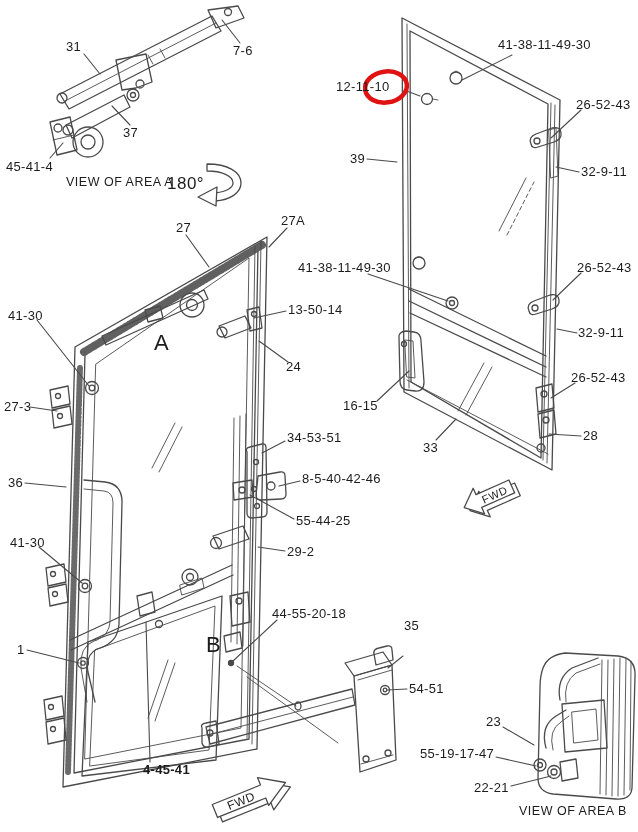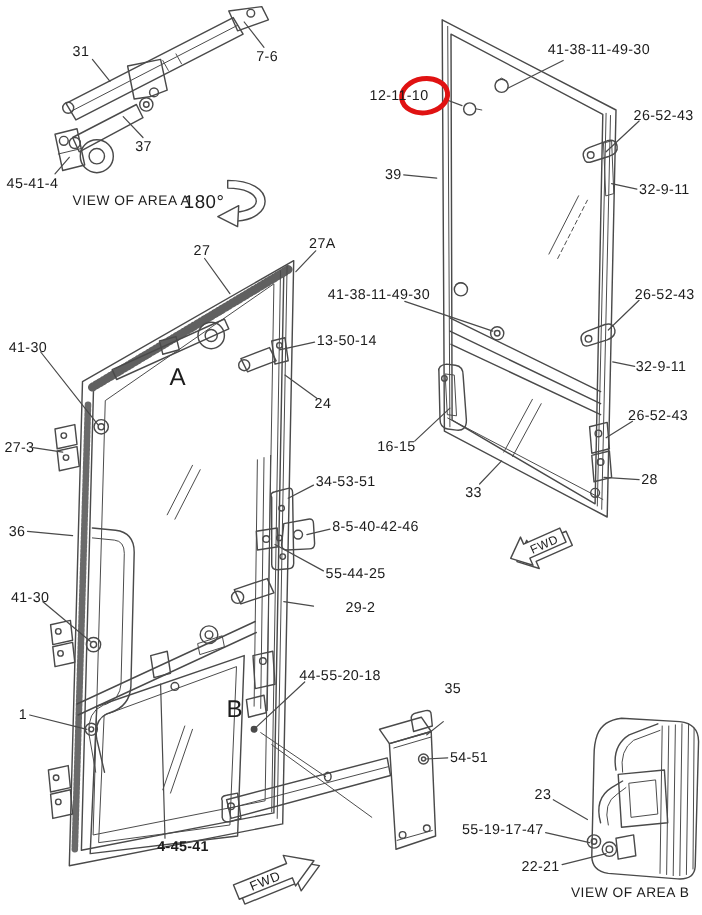--- a/index.html
+++ b/index.html
@@ -259,21 +259,21 @@
       <div class="part-label" style="left: 286px; top: 360px;">24</div>
       <div class="part-label" style="left: 8px; top: 309px;">41-30</div>
       <div class="part-label" style="left: 4px; top: 400px;">27-3</div>
       <div class="part-label" style="left: 8px; top: 476px;">36</div>
       <div class="part-label" style="left: 10px; top: 536px;">41-30</div>
       <div class="part-label" style="left: 343px; top: 399px;">16-15</div>
       <div class="part-label" style="left: 423px; top: 441px;">33</div>
       <div class="part-label" style="left: 287px; top: 431px; text-align: center;">34-53-51</div>
       <div class="part-label" style="left: 302px; top: 472px;">8-5-40-42-46</div>
       <div class="part-label" style="left: 296px; top: 514px;">55-44-25</div>
-      <div class="part-label" style="left: 287px; top: 545px; margin-left: 27px;">29-2</div>
+      <div class="part-label" style="left: 287px; top: 545px;">29-2</div>
       <div class="part-label" style="left: 272px; top: 607px;">44-55-20-18</div>
       <div class="part-label" style="left: 17px; top: 643px;">1</div>
       <div class="part-label" style="left: 404px; top: 619px;">35</div>
       <div class="part-label" style="left: 409px; top: 682px;">54-51</div>
       <div class="part-label" style="left: 143px; top: 763px; font-weight: bold;">4-45-41</div>
       <div class="part-label" style="left: 486px; top: 715px;">23</div>
       <div class="part-label" style="left: 420px; top: 747px;">55-19-17-47</div>
       <div class="part-label" style="left: 474px; top: 781px;">22-21</div>
     </div>
 </div>

